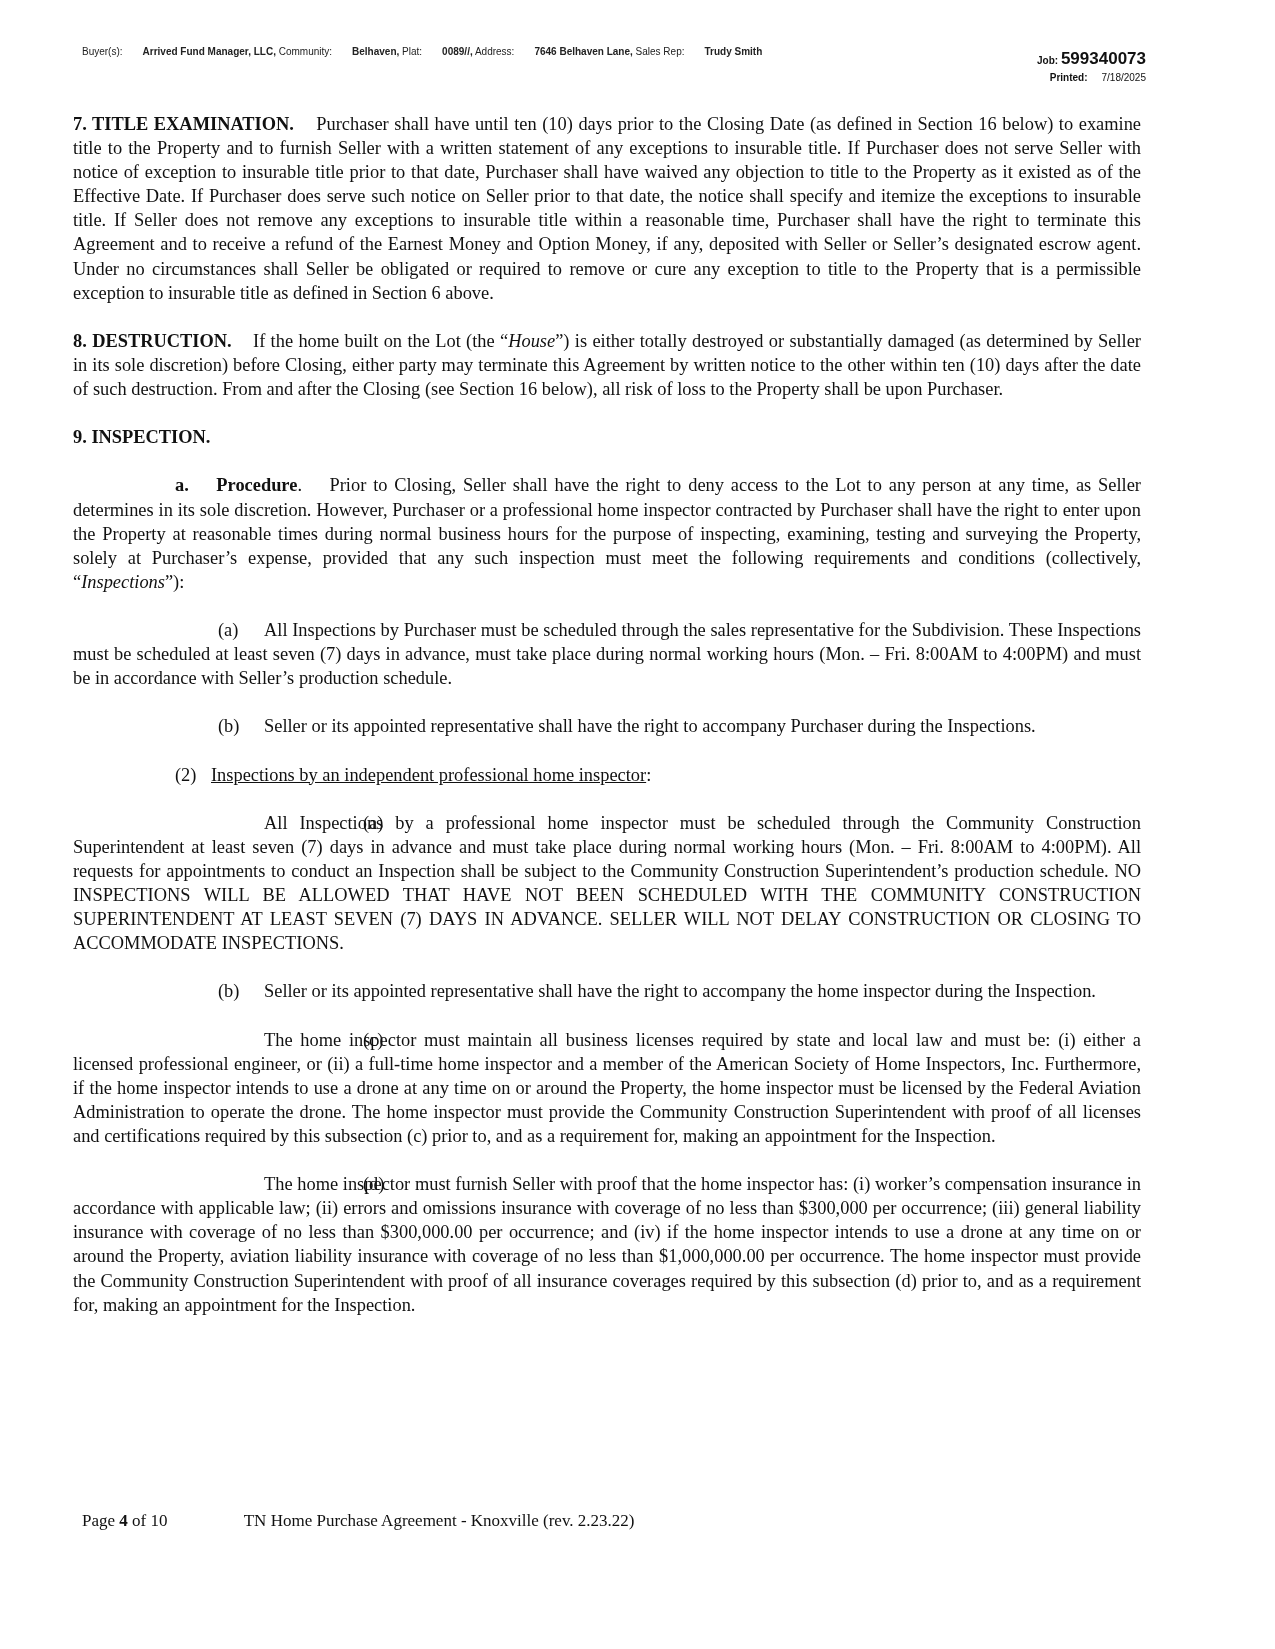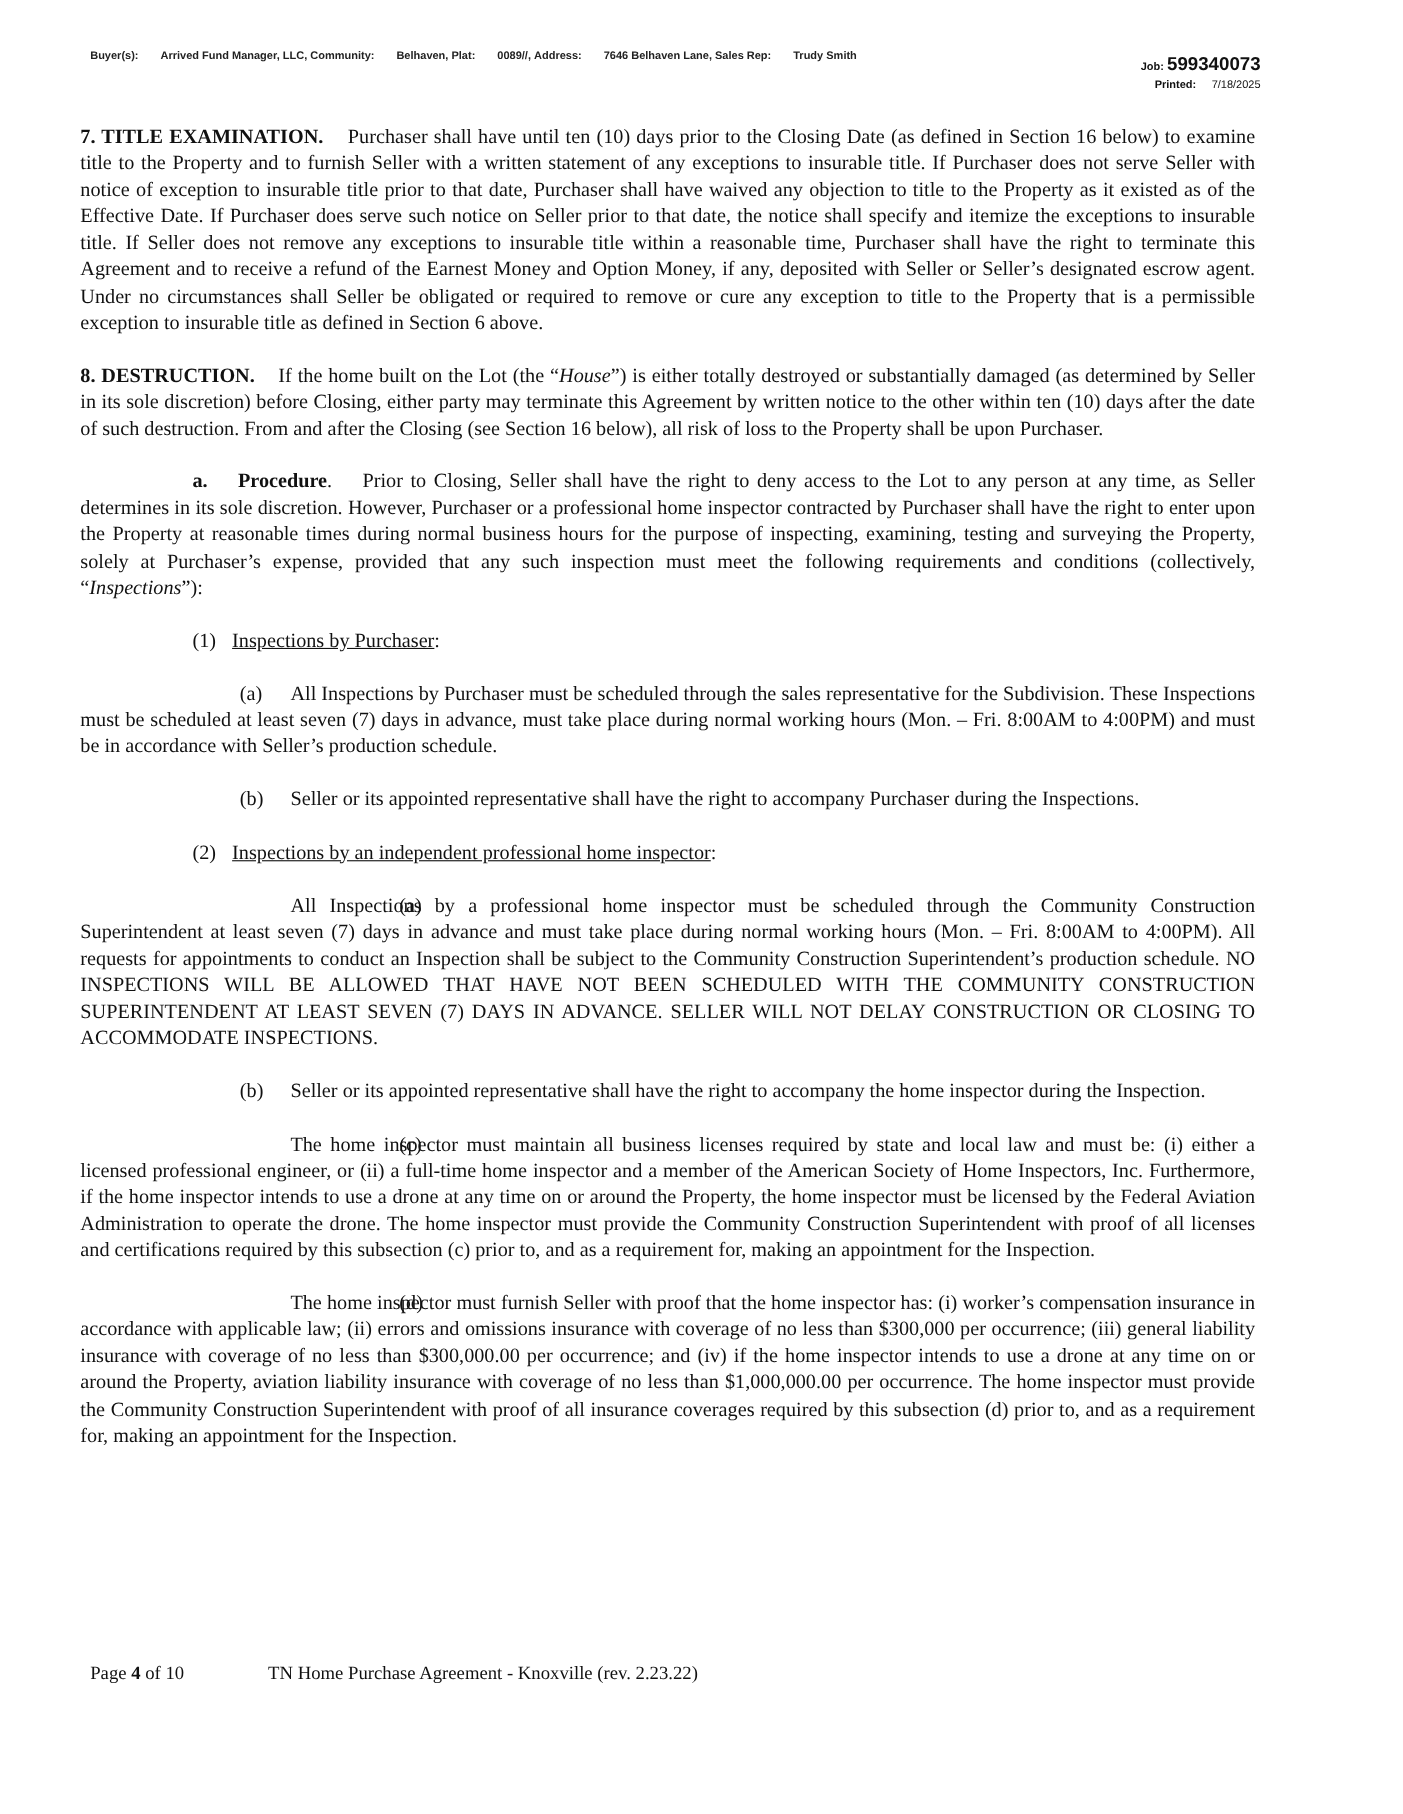--- a/index.html
+++ b/index.html
@@ -1,18 +1,18 @@
 <!DOCTYPE html>
 <html><head>
 <meta charset="utf-8">
 <style>
   html, body { margin: 0; padding: 0; background: #ffffff; }
   body { width: 1275px; height: 1649px; position: relative; overflow: hidden; color: #111; }
   .hdr { position: absolute; top: 46px; left: 82px; font-family: "Liberation Sans", sans-serif; font-size: 10px; color: #222; white-space: nowrap; }
-  .hdr b { font-weight: bold; }
+  .hdr b { font-weight: normal; }
   .hdr .v { margin-left: 20px; font-weight: bold; }
   .job { position: absolute; top: 49px; right: 129px; font-family: "Liberation Sans", sans-serif; font-size: 10px; font-weight: bold; text-align: right; }
   .job .num { font-size: 17px; font-weight: bold; }
   .printed { position: absolute; top: 72px; right: 129px; font-family: "Liberation Sans", sans-serif; font-size: 10px; text-align: right; }
   .printed b { margin-right: 14px; }
   .body { position: absolute; top: 112px; left: 73px; width: 1068px; font-family: "Liberation Serif", serif; font-size: 18.4px; line-height: 24.1px; text-align: justify; }
   .body p { margin: 0 0 24.1px 0; }
   .sec-title { font-weight: bold; margin-top: 36px; }
   .ind1 { padding-left: 102px; }
   .ind2 { text-indent: 145px; }
@@ -48,30 +48,28 @@
   <p>
     <span class="sec-title">7. TITLE EXAMINATION.</span>&nbsp;&nbsp;&nbsp;
     <span>Purchaser shall have until ten (10) days prior to the Closing Date (as defined in Section 16 below) to examine title to the Property and to furnish Seller with a written statement of any exceptions to insurable title. If Purchaser does not serve Seller with notice of exception to insurable title prior to that date, Purchaser shall have waived any objection to title to the Property as it existed as of the Effective Date. If Purchaser does serve such notice on Seller prior to that date, the notice shall specify and itemize the exceptions to insurable title. If Seller does not remove any exceptions to insurable title within a reasonable time, Purchaser shall have the right to terminate this Agreement and to receive a refund of the Earnest Money and Option Money, if any, deposited with Seller or Seller’s designated escrow agent. Under no circumstances shall Seller be obligated or required to remove or cure any exception to title to the Property that is a permissible exception to insurable title as defined in Section 6 above.</span>
   </p>
 
   <p>
     <span class="sec-title">8. DESTRUCTION.</span>&nbsp;&nbsp;&nbsp;
     <span>If the home built on the Lot (the “</span><i>House</i><span>”) is either totally destroyed or substantially damaged (as determined by Seller in its sole discretion) before Closing, either party may terminate this Agreement by written notice to the other within ten (10) days after the date of such destruction. From and after the Closing (see Section 16 below), all risk of loss to the Property shall be upon Purchaser.</span>
   </p>
 
+  <p class="sec-title">9. INSPECTION.</p>
 
   <p style="text-indent:102px;">
     <b>a.</b>&nbsp;&nbsp;&nbsp;
     <b>Procedure</b>.&nbsp;&nbsp;&nbsp;
     <span>Prior to Closing, Seller shall have the right to deny access to the Lot to any person at any time, as Seller determines in its sole discretion. However, Purchaser or a professional home inspector contracted by Purchaser shall have the right to enter upon the Property at reasonable times during normal business hours for the purpose of inspecting, examining, testing and surveying the Property, solely at Purchaser’s expense, provided that any such inspection must meet the following requirements and conditions (collectively, “</span><i>Inspections</i><span>”):</span>
   </p>
 
-  <p class="ind1">
-    <span class="num-gap">(1)</span><u>Inspections by Purchaser</u>:
-  </p>
 
   <p class="ind2">
     <span class="num-gap2" style="text-indent:0">(a)</span><span>All Inspections by Purchaser must be scheduled through the sales representative for the Subdivision. These Inspections must be scheduled at least seven (7) days in advance, must take place during normal working hours (Mon. – Fri. 8:00AM to 4:00PM) and must be in accordance with Seller’s production schedule.</span>
   </p>
 
   <p class="ind3">
     <span class="num-gap2">(b)</span><span>Seller or its appointed representative shall have the right to accompany Purchaser during the Inspections.</span>
   </p>
 
   <p class="ind1">

